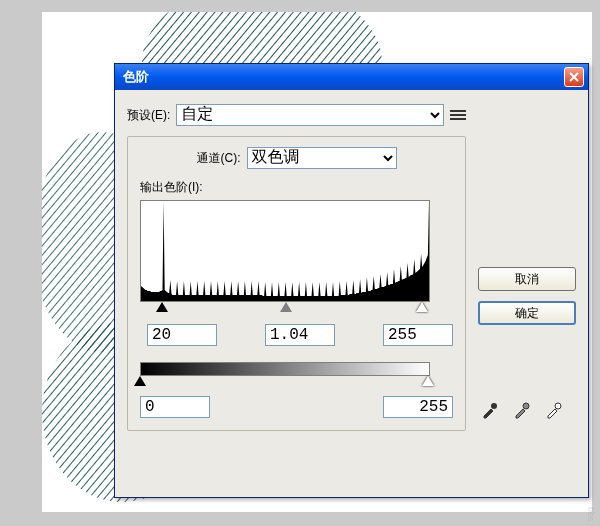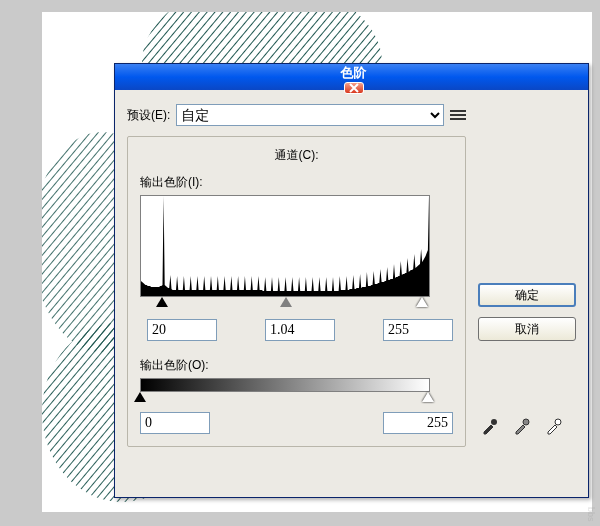--- a/index.html
+++ b/index.html
@@ -1,30 +1,30 @@
 <!DOCTYPE html>
 <html><head>
 <meta charset="utf-8">
 <style>
 * { box-sizing: border-box; margin: 0; padding: 0; }
 body { width: 600px; height: 526px; font-family: "Microsoft YaHei", "SimSun", sans-serif; font-size: 12px; background: #cacaca; position: relative; overflow: hidden; }
 .canvas { position: absolute; top: 12px; left: 42px; width: 550px; height: 500px; background: #ffffff; }
 .brush { position: absolute; }
 .dialog { position: absolute; top: 63px; left: 114px; width: 475px; height: 435px; background: #eceae4; border: 1px solid #0a246a; box-shadow: 2px 2px 4px rgba(0,0,0,0.3); }
-.titlebar { height: 26px; background: linear-gradient(to bottom, #3a80f3 0%, #0058ee 50%, #0a47c5 100%); display: flex; align-items: center; padding: 0 4px 0 8px; color: #fff; font-weight: bold; font-size: 13px; flex-direction: column; }
+.titlebar { height: 26px; background: linear-gradient(to bottom, #3a80f3 0%, #0058ee 50%, #0a47c5 100%); display: flex; align-items: center; padding: 0 4px 0 8px; color: #fff; font-weight: bold; font-size: 13px; }
 .titlebar .title { flex: 1; }
 .close-btn { width: 20px; height: 20px; background: linear-gradient(to bottom, #f5a08a, #d9381e); border: 1px solid #fff; border-radius: 3px; display: flex; align-items: center; justify-content: center; color: #fff; font-weight: bold; font-size: 11px; cursor: pointer; }
 .dlg-body { padding: 14px 12px; display: flex; gap: 12px; align-items: flex-end; }
 .left-col { flex: 1; }
 .right-col { width: 98px; display: flex; flex-direction: column; gap: 10px; }
 .btn { height: 24px; background: linear-gradient(to bottom, #ffffff, #ece9d8); border: 1px solid #707070; border-radius: 3px; font-size: 12px; cursor: pointer; }
 .btn-default { border: 2px solid #4a7ebb; }
 .row { display: flex; align-items: center; gap: 6px; margin-bottom: 10px; }
 .lbl { white-space: nowrap; }
-select, input[type=text] { font-size: 14px; font-family: Liberation Serif, serif; }
+select, input[type=text] { font-size: 16px; font-family: Liberation Mono, monospace; }
 select { height: 22px; border: 1px solid #7f9db9; background: #fff; }
 input[type=text] { height: 22px; border: 1px solid #7f9db9; background: #fff; padding: 0 4px; text-align: left; }
 .preset-sel { flex: 1; }
 .fieldset { border: 1px solid #b9b6aa; border-radius: 2px; padding: 10px 12px 12px; margin-top: 4px; }
 .channel-sel { width: 150px; }
 .histogram { width: 290px; height: 102px; background: #fff; border: 1px solid #808080; margin-top: 4px; position: relative; overflow: hidden; }
 .hist-svg { width: 100%; height: 100%; display: block; }
 .slider-rail { width: 290px; height: 14px; position: relative; margin-top: 0; }
 .tri { position: absolute; top: 0; width: 0; height: 0; border-left: 6px solid transparent; border-right: 6px solid transparent; cursor: pointer; }
 .tri-black { border-bottom: 10px solid #000; left: 16px; }
@@ -83,54 +83,56 @@
         </select>
         <div class="menu-icon">
             <span></span>
             <span></span>
             <span></span>
           </div>
       </div>
       <div class="fieldset">
         <div class="row" style="justify-content:center">
           <span class="lbl">通道(C):</span>
+          <select class="channel-sel">
+            <option>双色调</option>
+          </select>
         </div>
         <div class="lbl">输出色阶(I):</div>
         <div class="histogram">
           <svg class="hist-svg" id="hist-svg" viewBox="0 0 288 100" preserveAspectRatio="none">
               <path d="M0 100 L0.0 85.0 L1.1 86.0 L2.3 87.0 L3.4 88.0 L4.5 89.0 L5.6 89.0 L6.8 90.0 L7.9 90.0 L9.0 90.0 L10.2 91.0 L11.3 91.0 L12.4 91.0 L13.6 91.0 L14.7 91.0 L15.8 91.0 L16.9 91.0 L18.1 91.0 L19.2 90.0 L20.3 90.0 L21.5 89.0 L22.6 0.0 L23.7 89.0 L24.8 90.0 L26.0 91.0 L27.1 92.0 L28.2 92.0 L29.4 79.0 L30.5 93.0 L31.6 94.0 L32.8 94.0 L33.9 94.0 L35.0 94.0 L36.1 80.0 L37.3 94.0 L38.4 94.0 L39.5 94.0 L40.7 94.0 L41.8 94.0 L42.9 80.0 L44.0 94.0 L45.2 94.0 L46.3 94.0 L47.4 94.0 L48.6 94.0 L49.7 80.0 L50.8 94.0 L52.0 94.0 L53.1 94.0 L54.2 94.0 L55.3 94.0 L56.5 80.0 L57.6 94.0 L58.7 94.0 L59.9 94.0 L61.0 94.0 L62.1 94.0 L63.2 80.0 L64.4 94.0 L65.5 94.0 L66.6 94.0 L67.8 94.0 L68.9 94.0 L70.0 80.0 L71.2 94.0 L72.3 94.0 L73.4 94.0 L74.5 94.0 L75.7 94.0 L76.8 80.0 L77.9 94.0 L79.1 94.0 L80.2 94.0 L81.3 94.0 L82.4 94.0 L83.6 80.0 L84.7 94.0 L85.8 94.0 L87.0 94.0 L88.1 94.0 L89.2 94.0 L90.4 80.0 L91.5 94.0 L92.6 94.0 L93.7 94.0 L94.9 94.0 L96.0 94.0 L97.1 80.0 L98.3 94.0 L99.4 94.0 L100.5 94.0 L101.6 94.0 L102.8 94.0 L103.9 80.0 L105.0 94.0 L106.2 94.0 L107.3 94.0 L108.4 94.0 L109.6 94.0 L110.7 80.0 L111.8 94.0 L112.9 94.0 L114.1 94.0 L115.2 94.0 L116.3 94.0 L117.5 80.0 L118.6 94.0 L119.7 94.0 L120.8 94.0 L122.0 95.0 L123.1 95.0 L124.2 81.0 L125.4 95.0 L126.5 95.0 L127.6 95.0 L128.8 95.0 L129.9 95.0 L131.0 81.0 L132.1 95.0 L133.3 95.0 L134.4 95.0 L135.5 95.0 L136.7 95.0 L137.8 81.0 L138.9 95.0 L140.0 95.0 L141.2 95.0 L142.3 95.0 L143.4 95.0 L144.6 81.0 L145.7 95.0 L146.8 95.0 L148.0 95.0 L149.1 95.0 L150.2 95.0 L151.3 81.0 L152.5 95.0 L153.6 95.0 L154.7 95.0 L155.9 95.0 L157.0 95.0 L158.1 81.0 L159.2 95.0 L160.4 95.0 L161.5 95.0 L162.6 95.0 L163.8 95.0 L164.9 81.0 L166.0 95.0 L167.2 95.0 L168.3 95.0 L169.4 95.0 L170.5 95.0 L171.7 81.0 L172.8 95.0 L173.9 95.0 L175.1 95.0 L176.2 95.0 L177.3 95.0 L178.4 81.0 L179.6 95.0 L180.7 95.0 L181.8 95.0 L183.0 95.0 L184.1 95.0 L185.2 81.0 L186.4 95.0 L187.5 95.0 L188.6 95.0 L189.7 95.0 L190.9 95.0 L192.0 81.0 L193.1 95.0 L194.3 95.0 L195.4 95.0 L196.5 95.0 L197.6 95.0 L198.8 80.0 L199.9 94.0 L201.0 94.0 L202.2 94.0 L203.3 94.0 L204.4 94.0 L205.6 80.0 L206.7 94.0 L207.8 94.0 L208.9 93.0 L210.1 93.0 L211.2 93.0 L212.3 79.0 L213.5 93.0 L214.6 93.0 L215.7 92.0 L216.8 92.0 L218.0 92.0 L219.1 78.0 L220.2 92.0 L221.4 91.0 L222.5 91.0 L223.6 91.0 L224.8 91.0 L225.9 76.0 L227.0 90.0 L228.1 90.0 L229.3 90.0 L230.4 89.0 L231.5 89.0 L232.7 75.0 L233.8 88.0 L234.9 88.0 L236.0 88.0 L237.2 87.0 L238.3 87.0 L239.4 73.0 L240.6 86.0 L241.7 86.0 L242.8 86.0 L244.0 85.0 L245.1 85.0 L246.2 71.0 L247.3 84.0 L248.5 84.0 L249.6 83.0 L250.7 83.0 L251.9 83.0 L253.0 68.0 L254.1 82.0 L255.2 81.0 L256.4 81.0 L257.5 80.0 L258.6 80.0 L259.8 65.0 L260.9 79.0 L262.0 78.0 L263.2 78.0 L264.3 77.0 L265.4 77.0 L266.5 62.0 L267.7 76.0 L268.8 75.0 L269.9 74.0 L271.1 74.0 L272.2 73.0 L273.3 58.0 L274.4 72.0 L275.6 71.0 L276.7 70.0 L277.8 69.0 L279.0 68.0 L280.1 53.0 L281.2 66.0 L282.4 64.0 L283.5 62.0 L284.6 60.0 L285.7 57.0 L286.9 54.0 L288.0 0.0 L288 100 Z" fill="#000"></path>
             </svg>
         </div>
         <div class="slider-rail">
           <div class="tri tri-black"></div>
           <div class="tri tri-gray"></div>
           <div class="tri tri-white"></div>
         </div>
         <div class="triple-inputs">
           <input type="text" value="20" style="">
           <input type="text" class="tri-in-mid" value="1.04" style="">
           <input type="text" class="tri-in-right" value="255" style="">
         </div>
         <div class="out-row">
-          <div class="lbl">输出色阶(O):</div>
           <div class="gradient-bar"></div>
           <div class="out-rail">
             <div class="tri tri-out-black"></div>
             <div class="tri tri-out-white"></div>
           </div>
           <div class="out-inputs">
             <input type="text" value="0" style="">
             <input type="text" style="text-align: right;" value="255">
           </div>
         </div>
       </div>
     </div>
     <div class="right-col">
+      <button class="btn">取消</button>
       <button class="btn btn-default">确定</button>
-      <button class="btn">取消</button>
       <div style="height:16px"></div>
       <div style="height:16px"></div>
       <div class="eyedrops">
         <div class="eyedrop">
           <svg width="18" height="18" viewBox="0 0 18 18">
               <path d="M3 15 L10 8 L12 10 L5 17 L3 17 Z" fill="#333" stroke="#333"></path>
               <circle cx="13" cy="5" r="3" fill="#333"></circle>
             </svg>
         </div>
         <div class="eyedrop">

